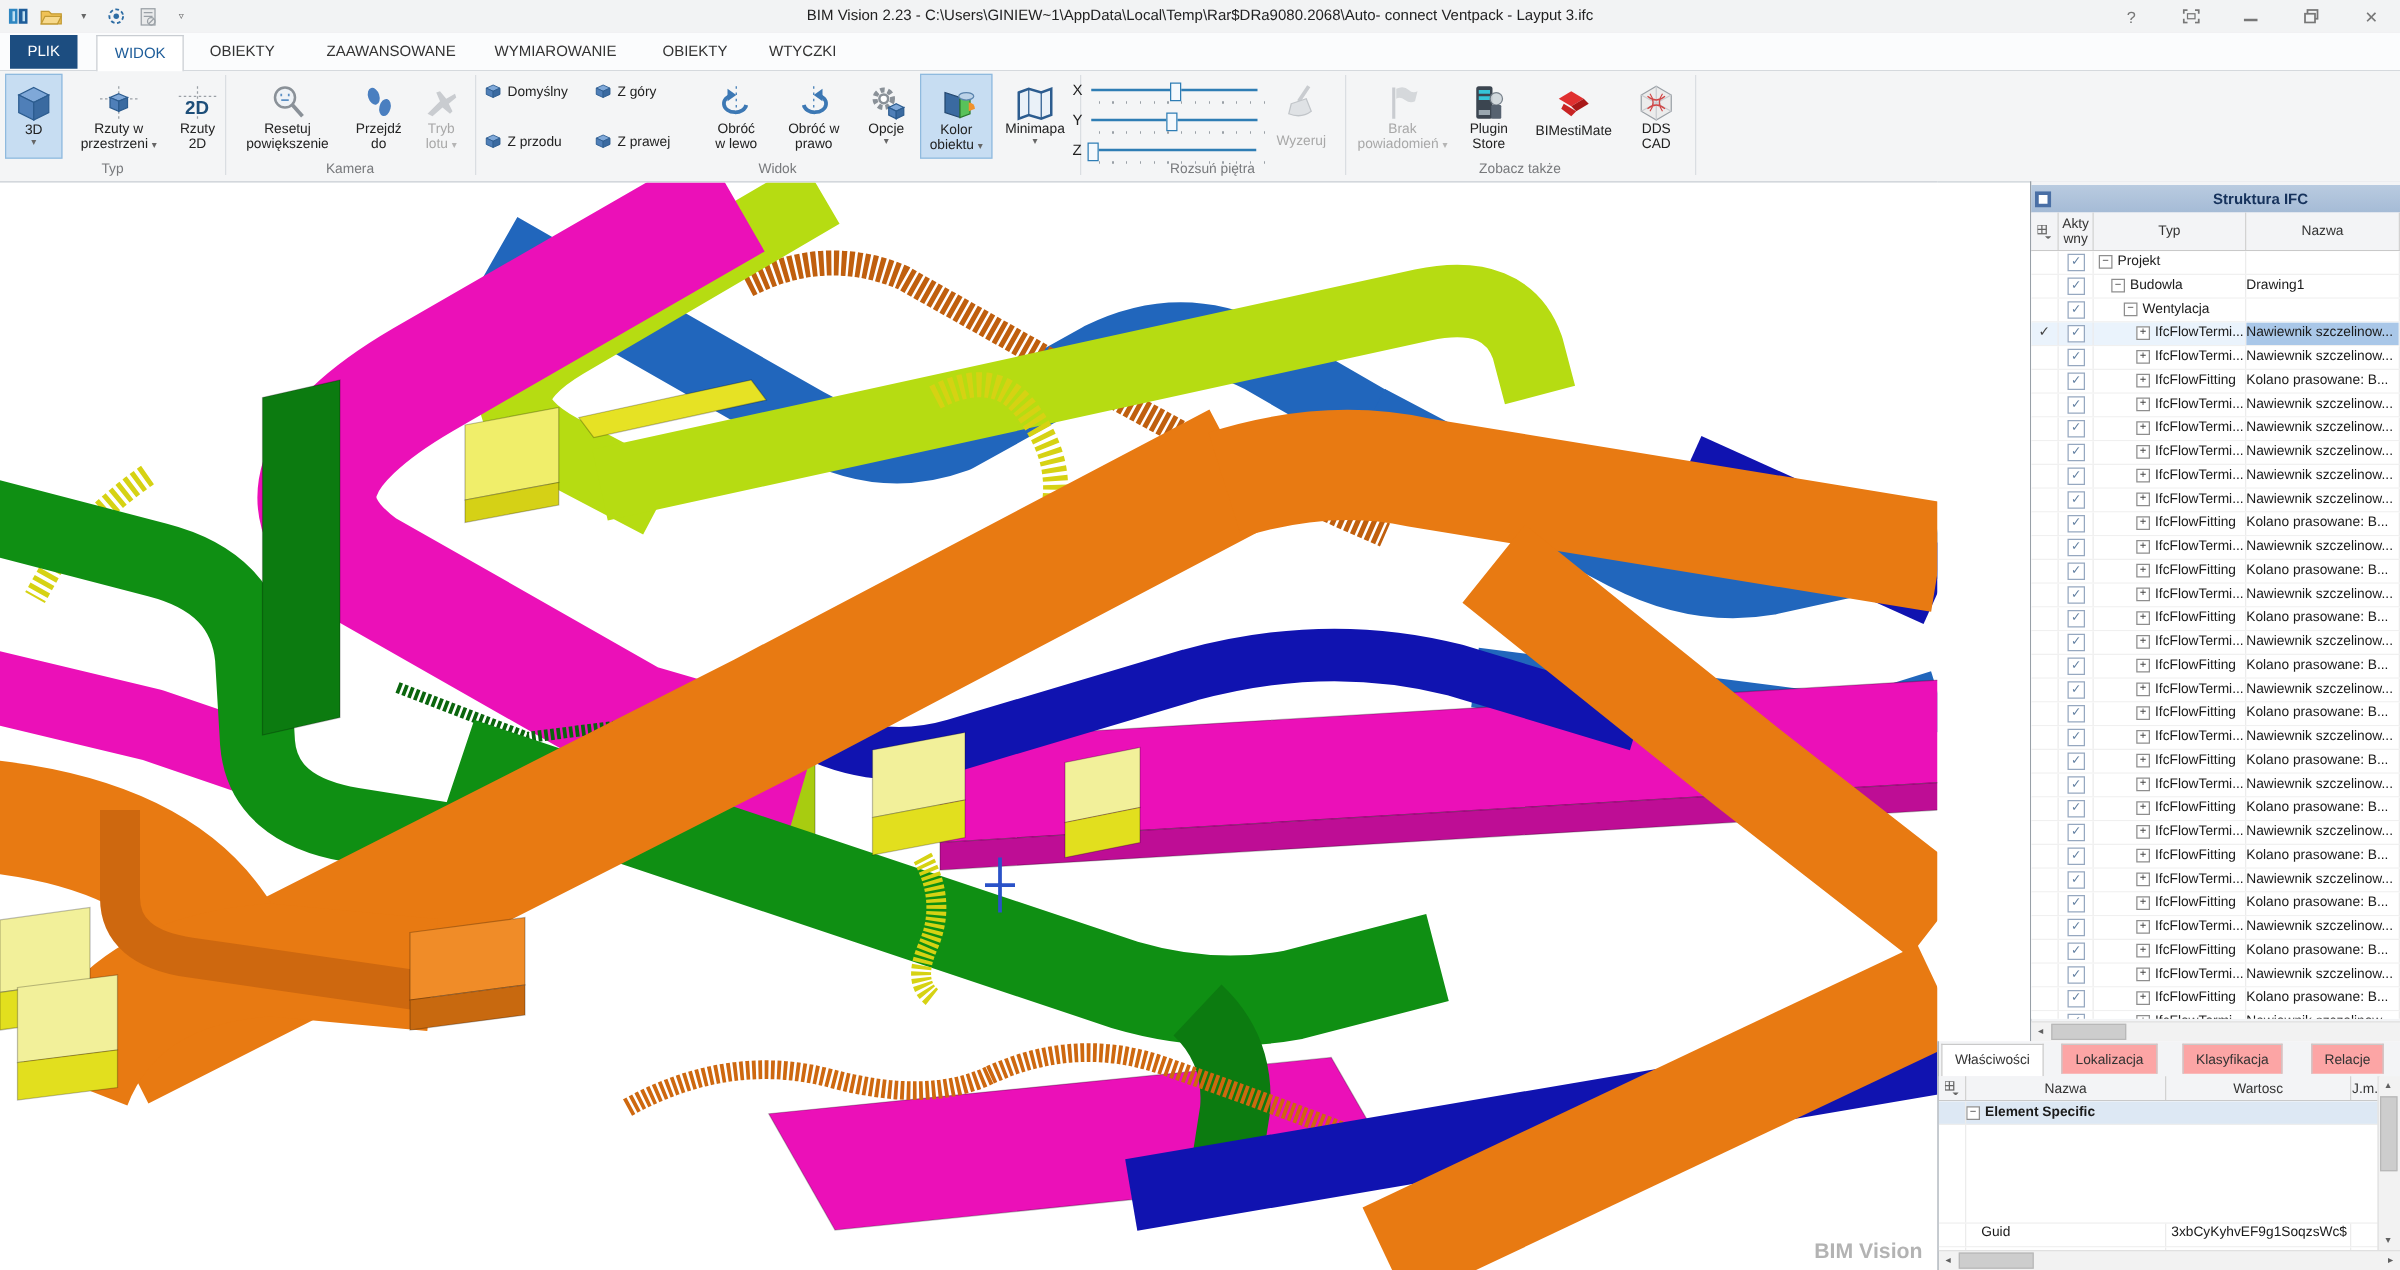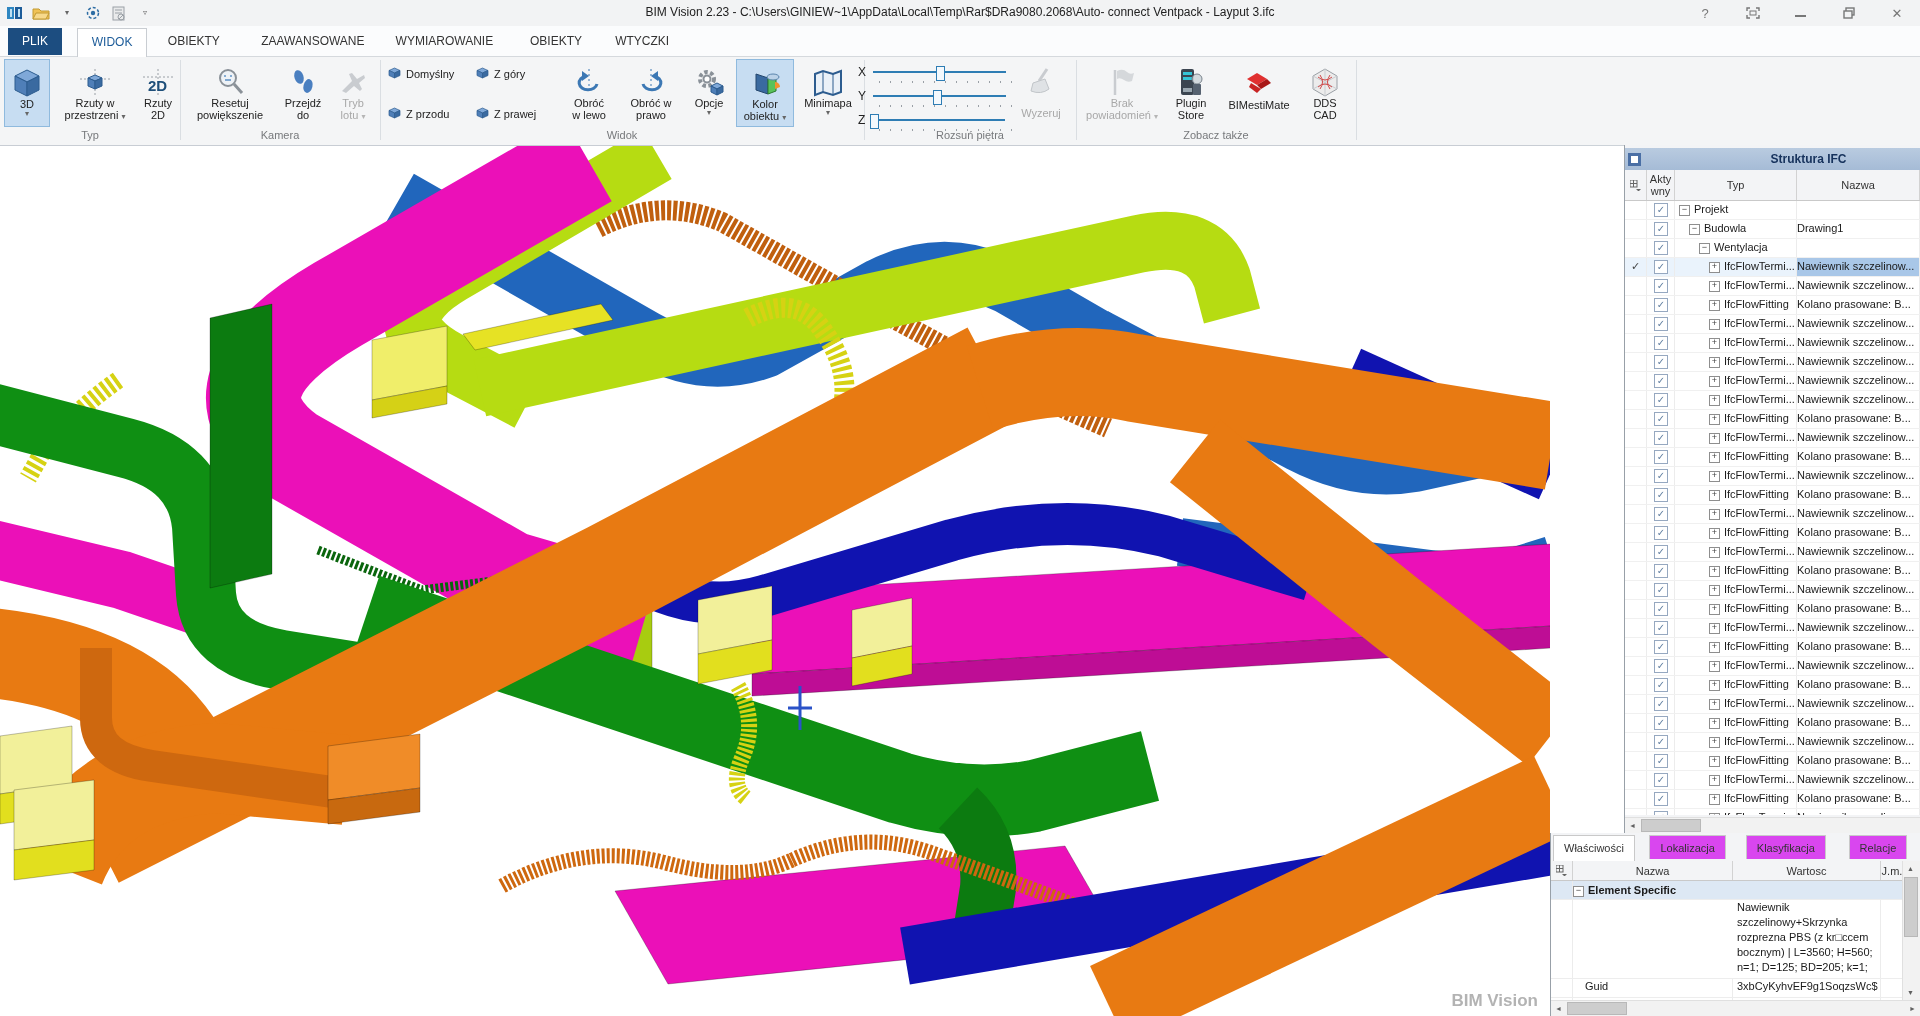--- a/index.html
+++ b/index.html
@@ -59,21 +59,21 @@
   .opic{left:295px;width:58px;border-right:none;padding-left:3px;}
   .exp{display:inline-block;width:9px;height:9px;border:1px solid #8e8e8e;background:#fff;color:#444;
        font-size:9px;line-height:7px;text-align:center;vertical-align:1px;margin-right:4px;}
   .nazsel{background:#a9c7e8;}
   .vscroll{position:absolute;right:0;width:17px;background:#f2f2f2;border-left:1px solid #e0e0e0;}
   .hscroll{position:absolute;left:0;height:16px;background:#f2f2f2;border-top:1px solid #e0e0e0;width:100%;box-sizing:border-box;}
   .sarrow{position:absolute;color:#606060;font-size:7px;width:15px;height:15px;display:flex;align-items:center;justify-content:center;}
   .sthumb{position:absolute;background:#cdcdcd;border:1px solid #b8b8b8;box-sizing:border-box;}
   
   .ptab{position:absolute;top:2px;height:24px;line-height:24px;padding:0 10px;font-size:11px;color:#333;
-        background:#d946ef;border:1px solid #c9c9c9;border-bottom:none;box-sizing:border-box;}
+        background:#fca5a5;border:1px solid #c9c9c9;border-bottom:none;box-sizing:border-box;}
   .ptab.active{background:#fff;height:26px;font-weight:normal;}
   .prow{position:relative;border-bottom:1px solid #ededed;background:#fff;font-size:11px;color:#1a1a1a;}
   .pc{position:absolute;top:0;height:100%;overflow:hidden;border-right:1px solid #ececec;box-sizing:border-box;line-height:15px;}
   .pname{left:22px;width:160px;padding-left:12px;}
   .pval{left:182px;width:148px;padding-left:4px;}
   .punit{left:330px;width:23px;border-right:none;}
   .pgut{left:0;width:22px;}
   .grouprow{background:#dde8f4;font-weight:bold;}
 </style>
 </head>
@@ -838,21 +838,20 @@
       <div class="ch" style="left:182px;width:148px;">Wartosc</div>
       <div class="ch" style="left:330px;width:23px;">J.m.</div>
     </div>
     <div style="position:absolute;top:48px;left:0;width:353px;height:119px;overflow:hidden;background:#fff;">
       <div class="prow grouprow" style="height:18px;">
         <div class="pc pgut"></div>
         <div class="pc" style="left:22px;width:295px;line-height:18px;border-right:none;"><span class="exp" style="font-weight:normal;">−</span><span>Element Specific</span></div>
       </div>
       <div class="prow" style="height:78px;">
         <div class="pc pgut" style="border-right:1px solid #ececec;"></div>
-        <div class="pc pval" style="white-space:normal;">Nawiewnik szczelinowy+Skrzynka rozprezna PBS (z kr□ccem bocznym) | L=3560; H=560; n=1; D=125; BD=205; k=1;</div>
         <div class="pc punit"></div>
       </div>
       <div class="prow" style="height:18px;">
         <div class="pc pgut"></div>
         <div class="pc pname">Guid</div>
         <div class="pc pval">3xbCyKyhvEF9g1SoqzsWc$</div>
         <div class="pc punit"></div>
       </div>
       <div class="prow" style="height:18px;">
         <div class="pc pgut"></div>

